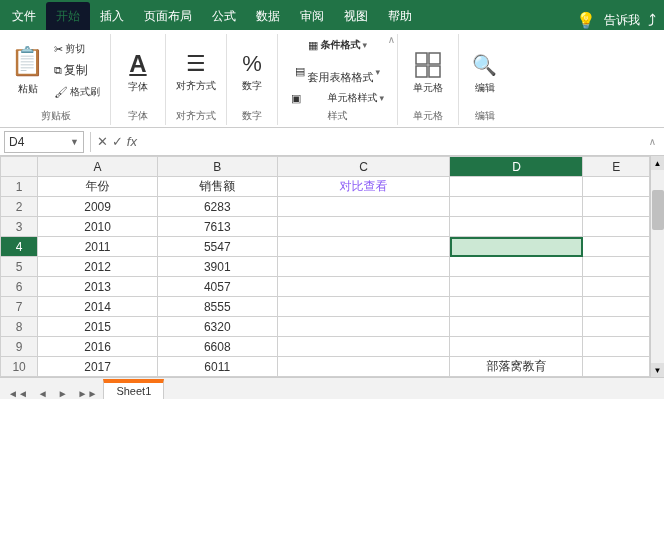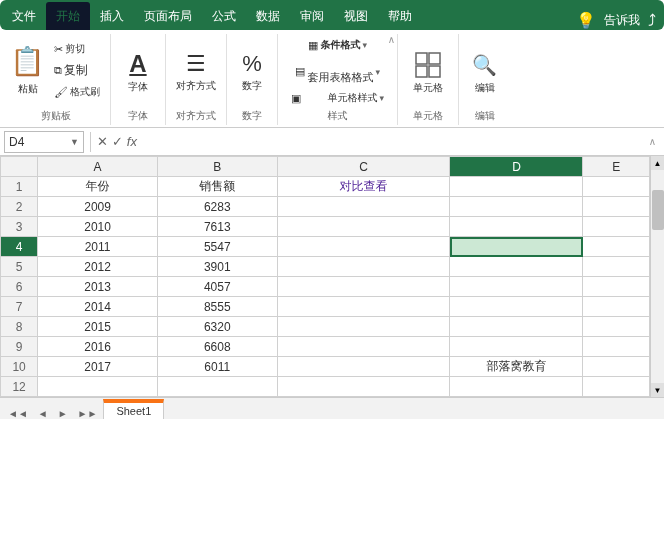--- a/index.html
+++ b/index.html
@@ -3,21 +3,20 @@
   <meta charset="utf-8">
   <style>
     * { margin: 0; padding: 0; box-sizing: border-box; }
     body { font-family: 'Microsoft YaHei', SimSun, sans-serif; font-size: 12px; background: #fff; width: 664px; height: 540px; overflow: hidden; }
 
     .ribbon-tabs {
       display: flex;
       height: 30px;
       align-items: flex-end;
       padding-left: 2px;
-      border-radius: 6px;
     }
 
     .ribbon-tab {
       padding: 4px 10px;
       font-size: 12px;
       cursor: pointer;
       color: white;
       height: 28px;
       display: flex;
       align-items: center;
@@ -424,21 +423,21 @@
             <th class="col-header" style="width:130px;">C</th>
             <th class="col-header active-col" style="width:100px;">D</th>
             <th class="col-header" style="width:50px;">E</th>
           </tr>
         </thead>
         <tbody id="grid-body">
         <tr>
               <td class="row-num">1</td>
               <td class="cell">年份</td>
               <td class="cell">销售额</td>
-              <td class="cell" style="color: #4c1d95; font-weight: normal;">对比查看</td>
+              <td class="cell" style="color: #8b5cf6; font-weight: normal;">对比查看</td>
               <td class="cell"></td>
               <td class="cell"></td>
             </tr>
             <tr>
               <td class="row-num">2</td>
               <td class="cell">2009</td>
               <td class="cell">6283</td>
               <td class="cell"></td>
               <td class="cell"></td>
               <td class="cell"></td>
@@ -498,28 +497,20 @@
               <td class="cell"></td>
               <td class="cell"></td>
               <td class="cell"></td>
             </tr>
             <tr>
               <td class="row-num">10</td>
               <td class="cell">2017</td>
               <td class="cell">6011</td>
               <td class="cell"></td>
               <td class="cell" style="text-align: center;">部落窝教育</td>
-              <td class="cell"></td>
-            </tr>
-            <tr>
-              <td class="row-num">12</td>
-              <td class="cell"></td>
-              <td class="cell"></td>
-              <td class="cell"></td>
-              <td class="cell"></td>
               <td class="cell"></td>
             </tr>
           </tbody>
       </table>
     </div>
 
     <div class="scrollbar-v" style="width:14px; display:flex; flex-direction:column;">
       <div class="scrollbar-arrow">▲</div>
       <div class="scrollbar-thumb"></div>
       <div style="flex:1;"></div>

